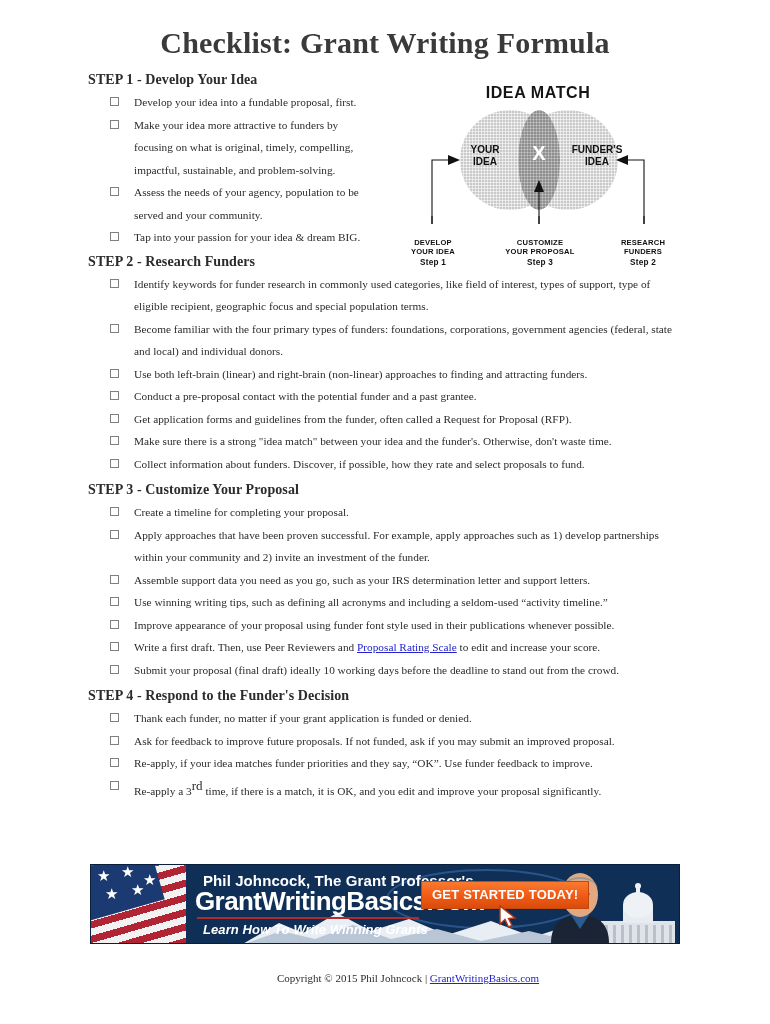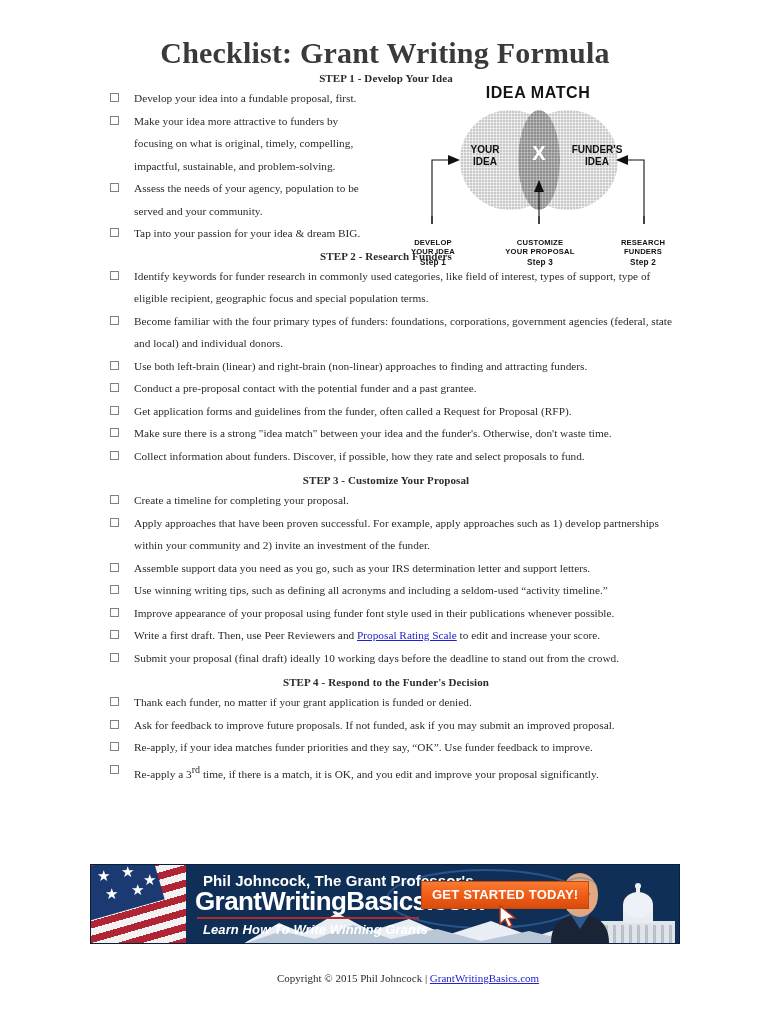--- a/index.html
+++ b/index.html
@@ -18,40 +18,39 @@
 
   
   .title {
     text-align: center;
     font-family: "Liberation Serif", "DejaVu Serif", serif;
     font-weight: bold;
     font-size: 30px;
     letter-spacing: 0.2px;
     color: #3a3a3a;
     margin: 0;
-    padding-top: 36px;
+    padding-top: 26px;
     padding-bottom: 8px;
   }
 
   
   .content {
     position: absolute;
     left: 88px;
     top: 72px;
     width: 596px;
   }
 
   .step-head {
     font-family: "Liberation Serif", "DejaVu Serif", serif;
     font-weight: bold;
-    font-size: 11px;
+    font-size: 14px;
     color: #2b2b2b;
     margin: 0 0 3px 0;
     letter-spacing: 0.1px;
-    text-align: center;
   }
   .step-block { margin-bottom: 7px; }
   .step-block.first { margin-bottom: 5px; }
 
   ul.items { list-style: none; margin: 0; padding: 0; }
   ul.items li {
     position: relative;
     padding-left: 46px;
     font-size: 11.3px;
     line-height: 22.5px;
@@ -67,21 +66,21 @@
     background: #fff;
     display: inline-block;
   }
   
   .narrow li { max-width: 285px; }
 
   .link {
     color: #2222cc;
     text-decoration: underline;
   }
-  sup { font-size: 10px; vertical-align: super; }
+  sup { font-size: 13px; vertical-align: super; }
 
   
   .idea-match {
     position: absolute;
     left: 392px;
     top: 80px;
     width: 292px;
     height: 186px;
   }
   .im-title {

